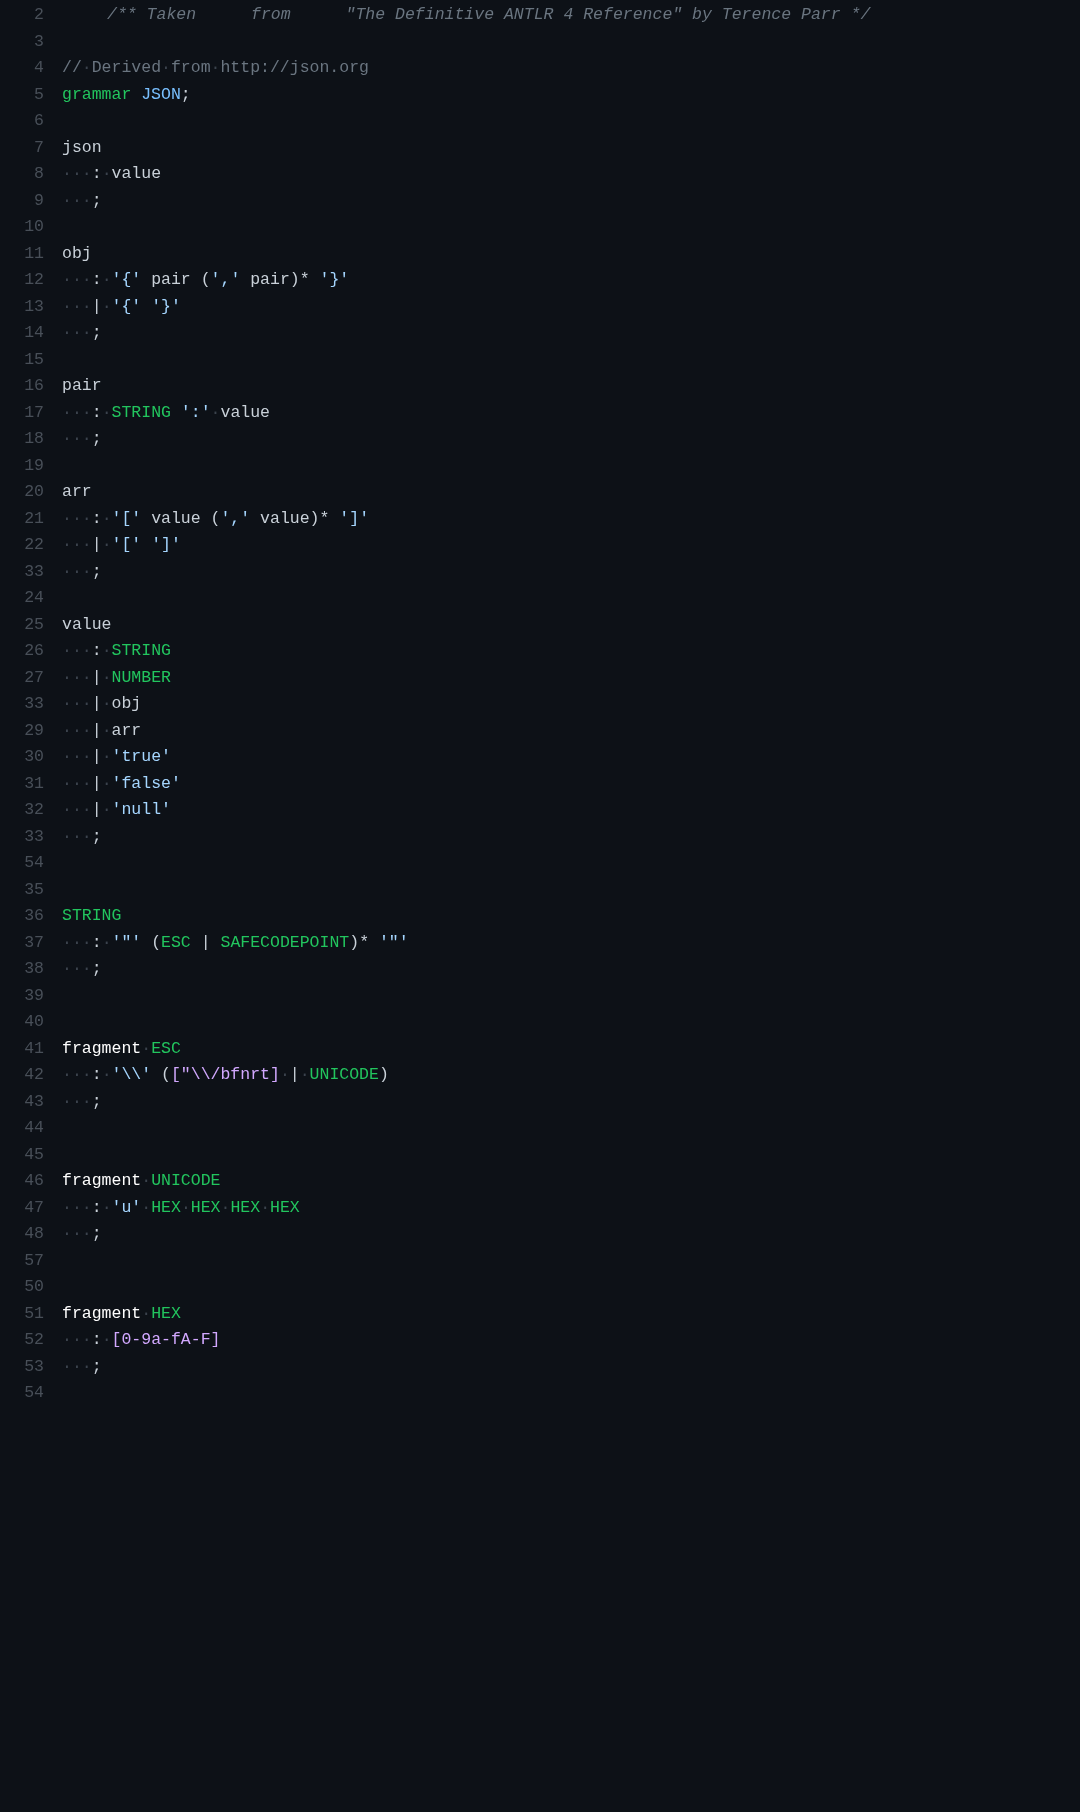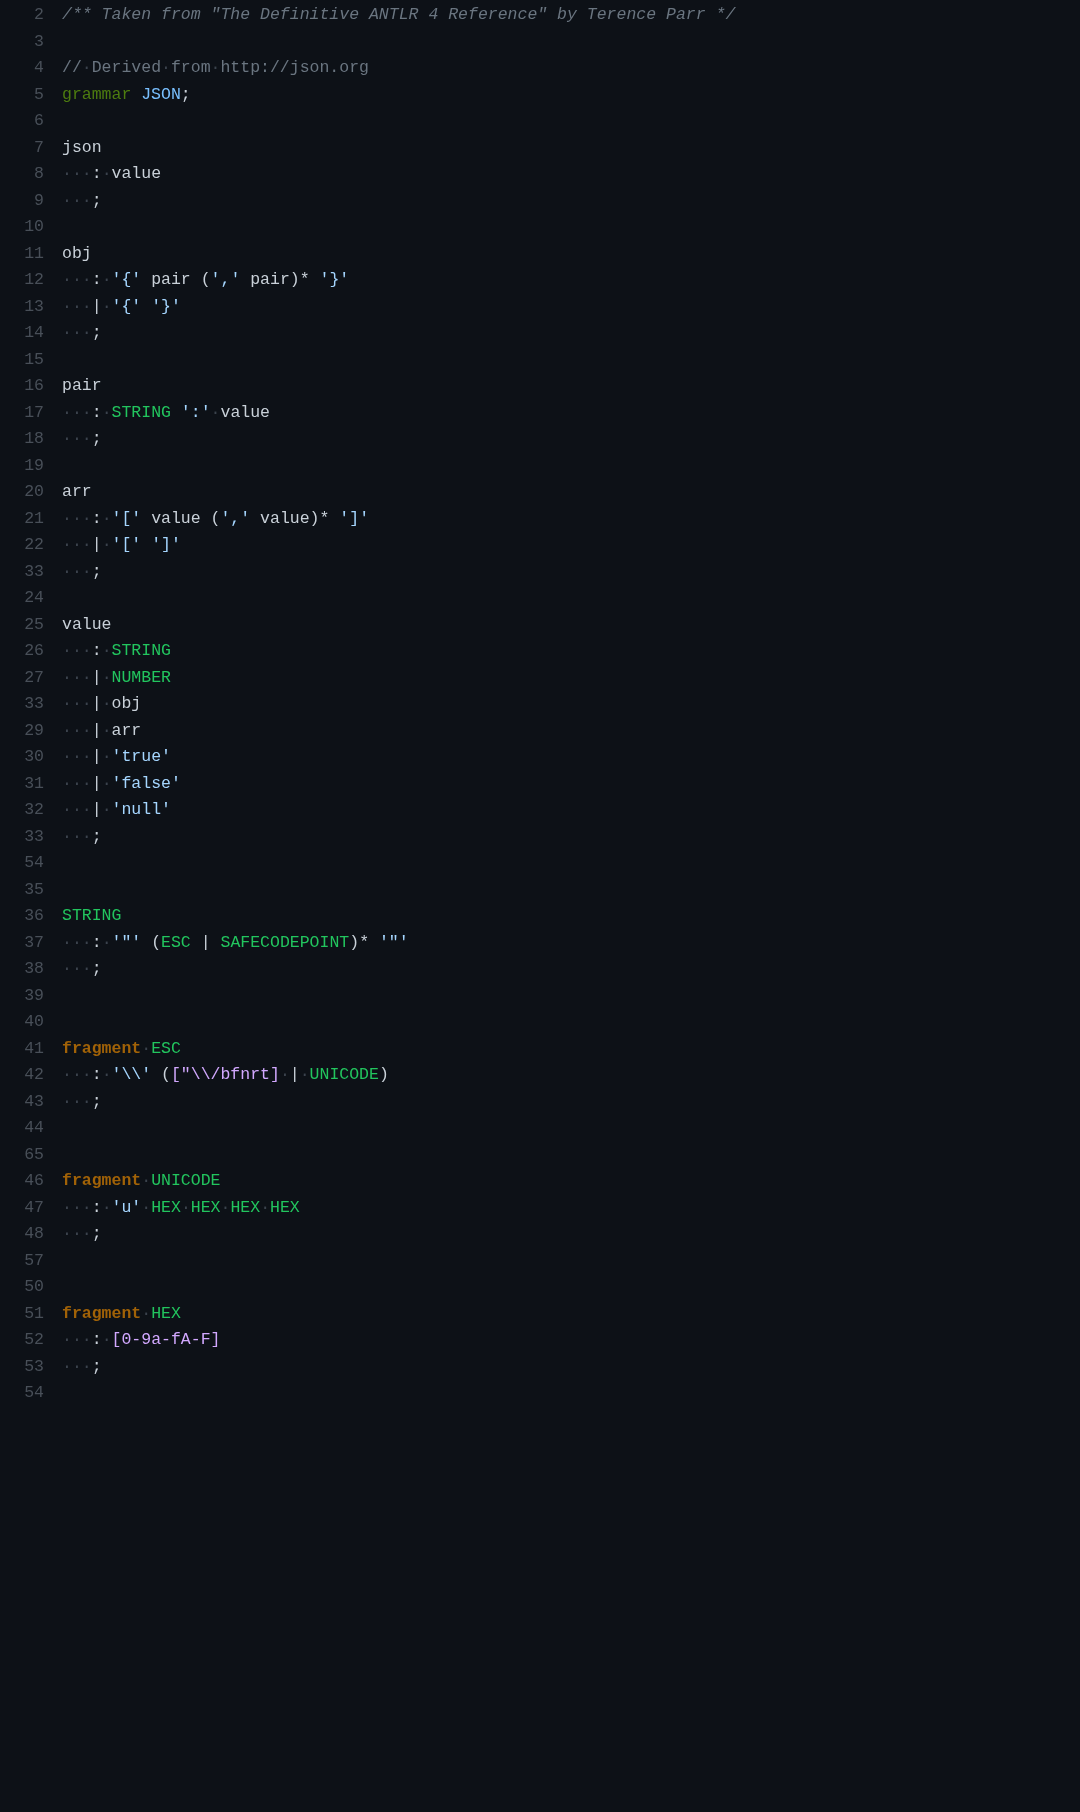--- a/index.html
+++ b/index.html
@@ -33,31 +33,31 @@
     }
     .code {
       flex: 1;
       white-space: pre;
     }
     .line {
       display: block;
       height: 26.5px;
     }
     
-    .c-comment   { color: #6a7580; font-style: italic; }
+    .c-comment   { color: #6a7580; font-style: italic; margin-left: 45px; }
     .c-comment2  { color: #6a7580; }
 
     
-    .tok-grammar { color: #4d7c0f; }
+    .tok-grammar { color: #22c55e; }
     .tok-JSON    { color: #79c0ff; }
     .tok-semi    { color: #c9d1d9; }
     .tok-colon   { color: #c9d1d9; }
     .tok-pipe    { color: #c9d1d9; }
     .tok-string  { color: #a5d6ff; }
-    .tok-fragment{ color: #a16207; font-weight: bold; }
+    .tok-fragment{ color: #ffffff; }
     .tok-upper   { color: #22c55e; }
     .tok-dots    { color: #3b434d; }
     .tok-rule    { color: #c9d1d9; }
     .tok-range   { color: #d2a8ff; }
     .tok-paren   { color: #c9d1d9; }
     .tok-star    { color: #c9d1d9; }
   </style>
 </head>
 <body>
 
@@ -99,21 +99,21 @@
       <span class="ln">35</span>
       <span class="ln">36</span>
       <span class="ln">37</span>
       <span class="ln">38</span>
       <span class="ln">39</span>
       <span class="ln">40</span>
       <span class="ln">41</span>
       <span class="ln">42</span>
       <span class="ln">43</span>
       <span class="ln">44</span>
-      <span class="ln">65</span>
+      <span class="ln">45</span>
       <span class="ln">46</span>
       <span class="ln">47</span>
       <span class="ln">48</span>
       <span class="ln">57</span>
       <span class="ln">50</span>
       <span class="ln">51</span>
       <span class="ln">52</span>
       <span class="ln">53</span>
       <span class="ln">54</span>
     </div>

